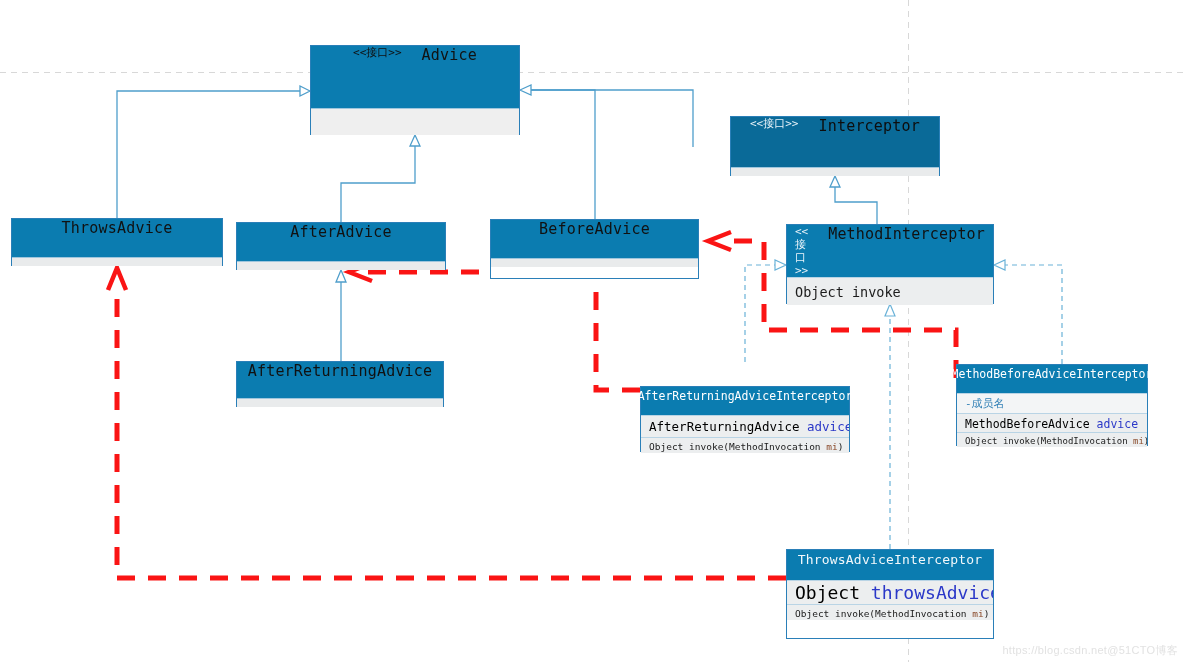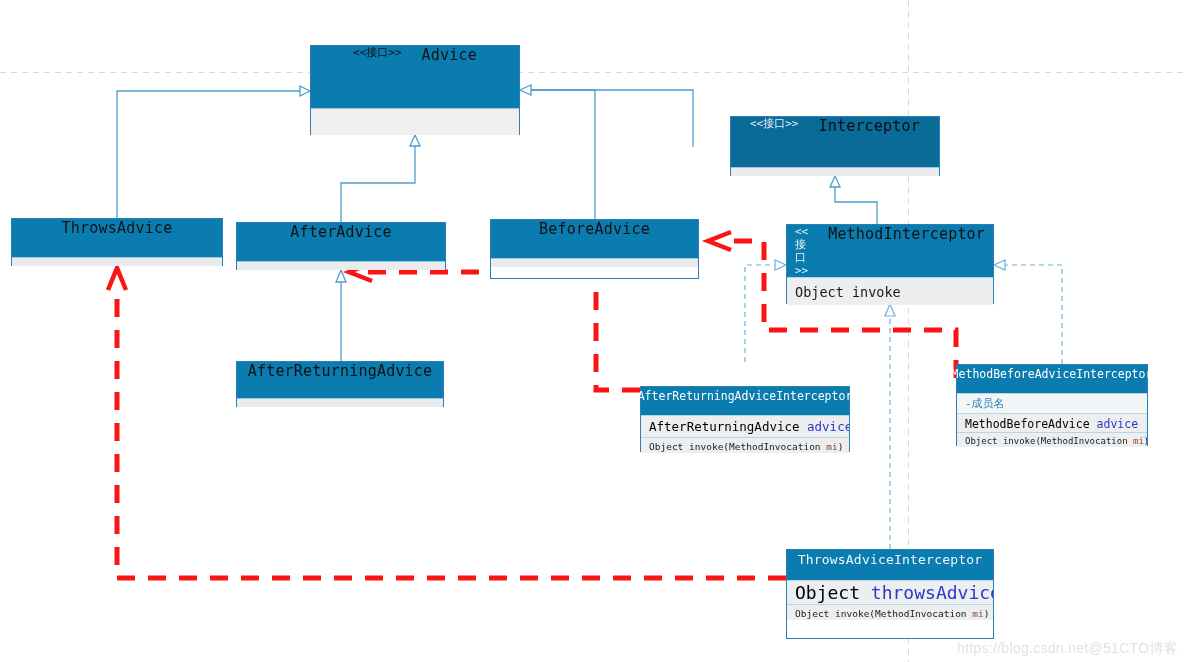--- a/index.html
+++ b/index.html
@@ -27,21 +27,21 @@
   .row{
     box-sizing:border-box;background:#eceeef;border-top:1px solid #b9d4e5;
     padding:2px 8px;white-space:nowrap;overflow:hidden;
   }
   .row.big{font-size:13.5px;line-height:19px;color:#1b1b1b;}
   .row.small{font-size:9.5px;line-height:13px;color:#1b1b1b;}
   .row.member{font-size:11px;line-height:15px;color:#2f7fb5;background:#f3f5f6;}
   .kw-blue{color:#2b38c8;}
 
   .watermark{
-    position:absolute;right:6px;bottom:4px;font-size:14px;color:#e2e2e2;
+    position:absolute;right:6px;bottom:4px;font-size:11px;color:#e2e2e2;
     font-family:"Liberation Sans",sans-serif;letter-spacing:.3px;
   }
 </style>
 </head>
 <body>
 
 <div id="canvas">
 
   <svg class="layer">
     <line x1="0" y1="72.5" x2="1184" y2="72.5" stroke="#d8d8d8" stroke-width="1" stroke-dasharray="6 5"></line>

